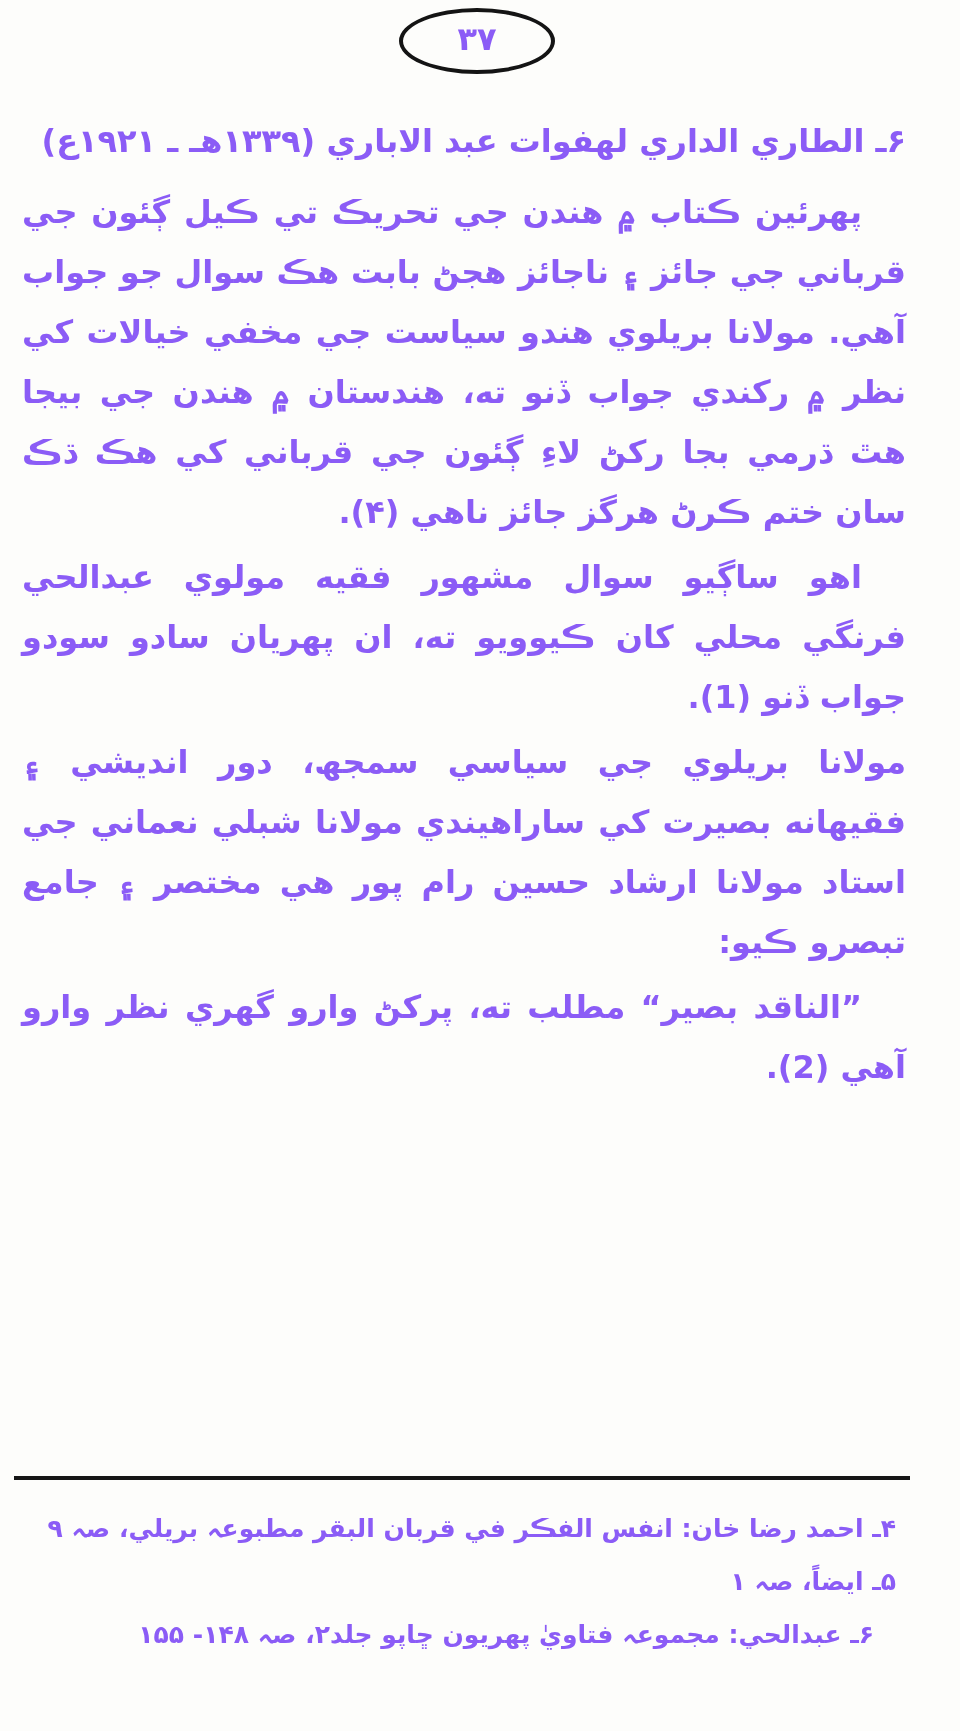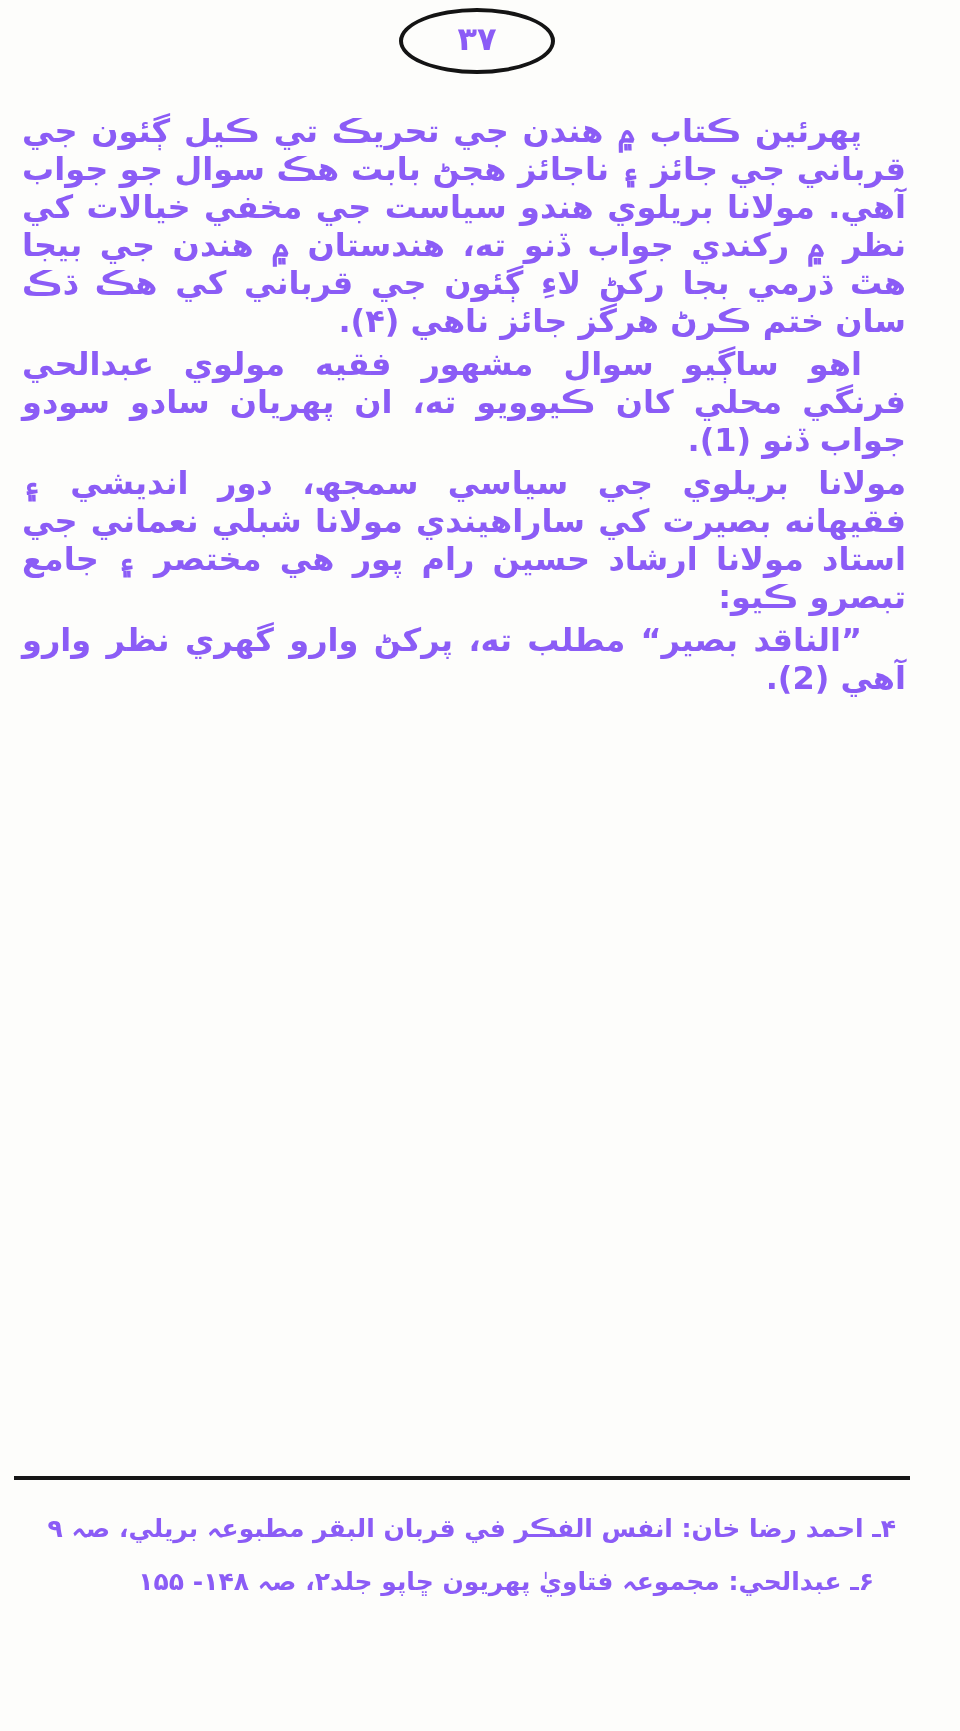--- a/index.html
+++ b/index.html
@@ -48,21 +48,21 @@
     font-size: 32px;
     font-weight: bold;
     line-height: 58px;
     text-align: right;
     white-space: nowrap;
   }
   .para {
     margin: 0 0 5px 0;
     font-size: 32px;
     font-weight: bold;
-    line-height: 38px;
+    line-height: 60px;
     text-align: justify;
     text-justify: inter-word;
   }
   .para.indent {
     text-indent: 44px;
   }
   .footnote-rule {
     position: absolute;
     top: 1476px;
     right: 50px;
@@ -91,27 +91,29 @@
 </head>
 <body>
 
 <div class="page">
 
   <div class="page-number-oval">
     <span>۳۷</span>
   </div>
 
   <div class="content">
+    <p class="heading">۶ـ الطاري الداري لهفوات عبد الاباري (۱۳۳۹هـ ـ ۱۹۲۱ع)</p>
 
     <p class="para indent">پهرئين ڪتاب ۾ هندن جي تحريڪ تي ڪيل ڳئون جي قرباني جي جائز ۽ ناجائز هجڻ بابت هڪ سوال جو جواب آهي. مولانا بريلوي هندو سياست جي مخفي خيالات کي نظر ۾ رکندي جواب ڏنو ته، هندستان ۾ هندن جي بيجا هٿ ڌرمي بجا رکڻ لاءِ ڳئون جي قرباني کي هڪ ڌڪ سان ختم ڪرڻ هرگز جائز ناهي (۴).</p>
     <p class="para indent">اهو ساڳيو سوال مشهور فقيه مولوي عبدالحي فرنگي محلي کان ڪيوويو ته، ان پهريان سادو سودو جواب ڏنو (1).</p>
     <p class="para">مولانا بريلوي جي سياسي سمجھ، دور انديشي ۽ فقيهانه بصيرت کي ساراهيندي مولانا شبلي نعماني جي استاد مولانا ارشاد حسين رام پور هي مختصر ۽ جامع تبصرو ڪيو:</p>
     <p class="para indent">”الناقد بصير“ مطلب ته، پرکڻ وارو گهري نظر وارو آهي (2).</p>
   </div>
 
   <div class="footnote-rule"></div>
 
   <div class="footnotes">
     <p class="footnote">۴ـ احمد رضا خان: انفس الفڪر في قربان البقر مطبوعہ بريلي، صہ ۹</p>
+    <p class="footnote">۵ـ ايضاً، صہ ۱</p>
     <p class="footnote inset">۶ـ عبدالحي: مجموعہ فتاويٰ پهريون ڇاپو جلد۲، صہ ۱۴۸- ۱۵۵</p>
   </div>
 
 </div>
 
 </body></html>

